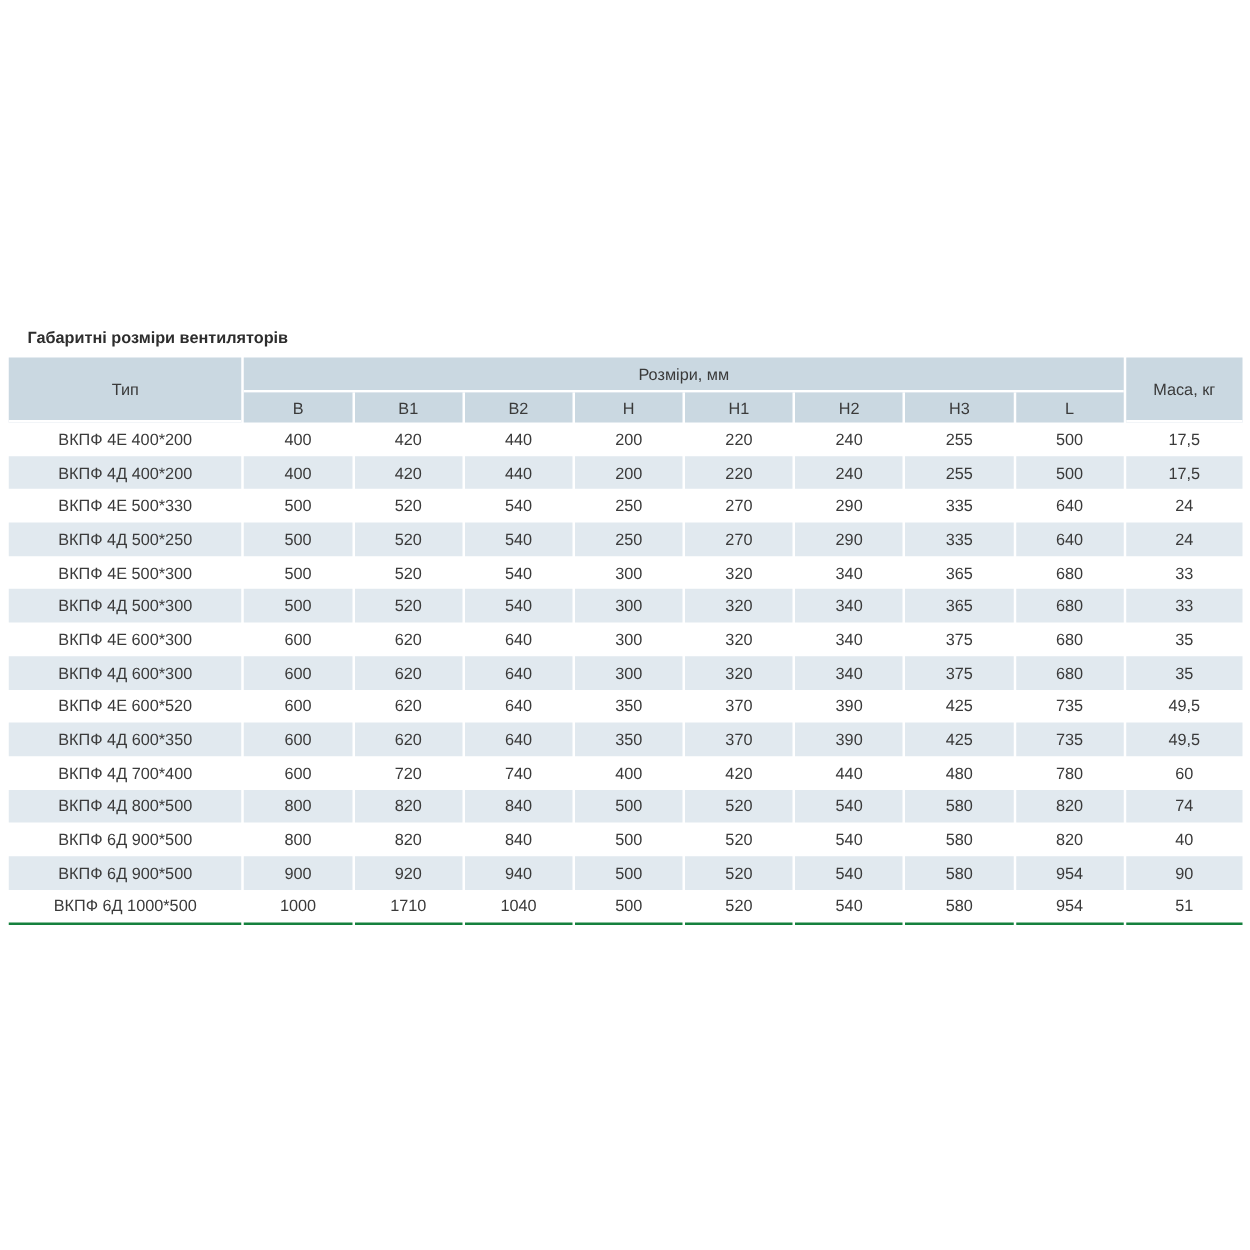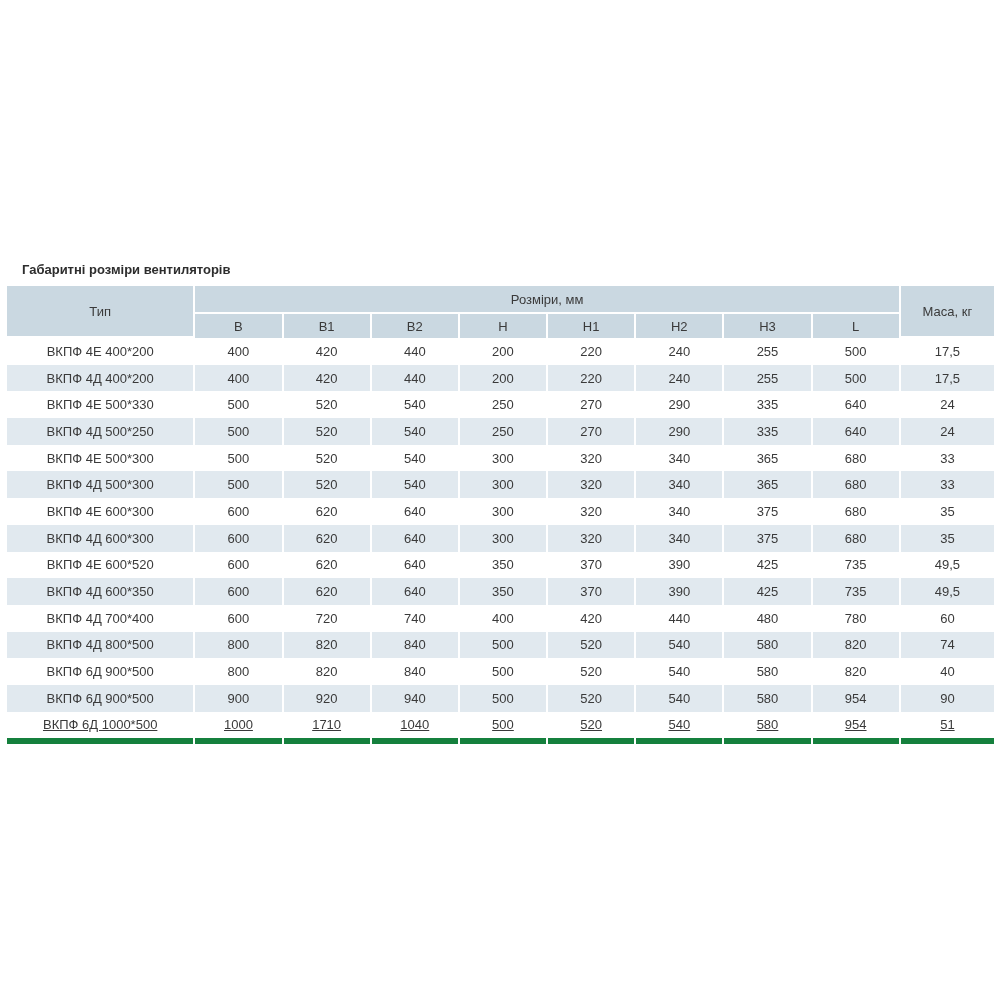--- a/index.html
+++ b/index.html
@@ -10,21 +10,21 @@
                 border-collapse: separate; border-spacing: 2px 0; table-layout: fixed; margin-left: -2px; }
   table.specs th, table.specs td { text-align: center; font-size: 13px; padding: 0; }
   table.specs thead th { background: #cad8e1; font-weight: normal; color: #3a3a3a; }
   .hdr-top th { height: 26px; border-bottom: 2px solid #ffffff; }
   .hdr-sub th { height: 24px; }
   .col-type { width: 186px; }
   .col-dim { width: 86px; }
   .col-mass { width: 93px; }
   tbody tr td { height: 26.7px; }
   tbody tr.alt td { background: #e1e9ef; }
-  tbody tr:last-child td { border-bottom: 6px solid #15803d; text-decoration: underline; }
+  tbody tr:last-child td { border-bottom: 2px solid #15803d; }
 </style>
 </head>
 <body>
 
 <div class="title">Габаритні розміри вентиляторів</div>
 
 <table class="specs">
   <colgroup>
     <col class="col-type">
       <col class="col-dim">

